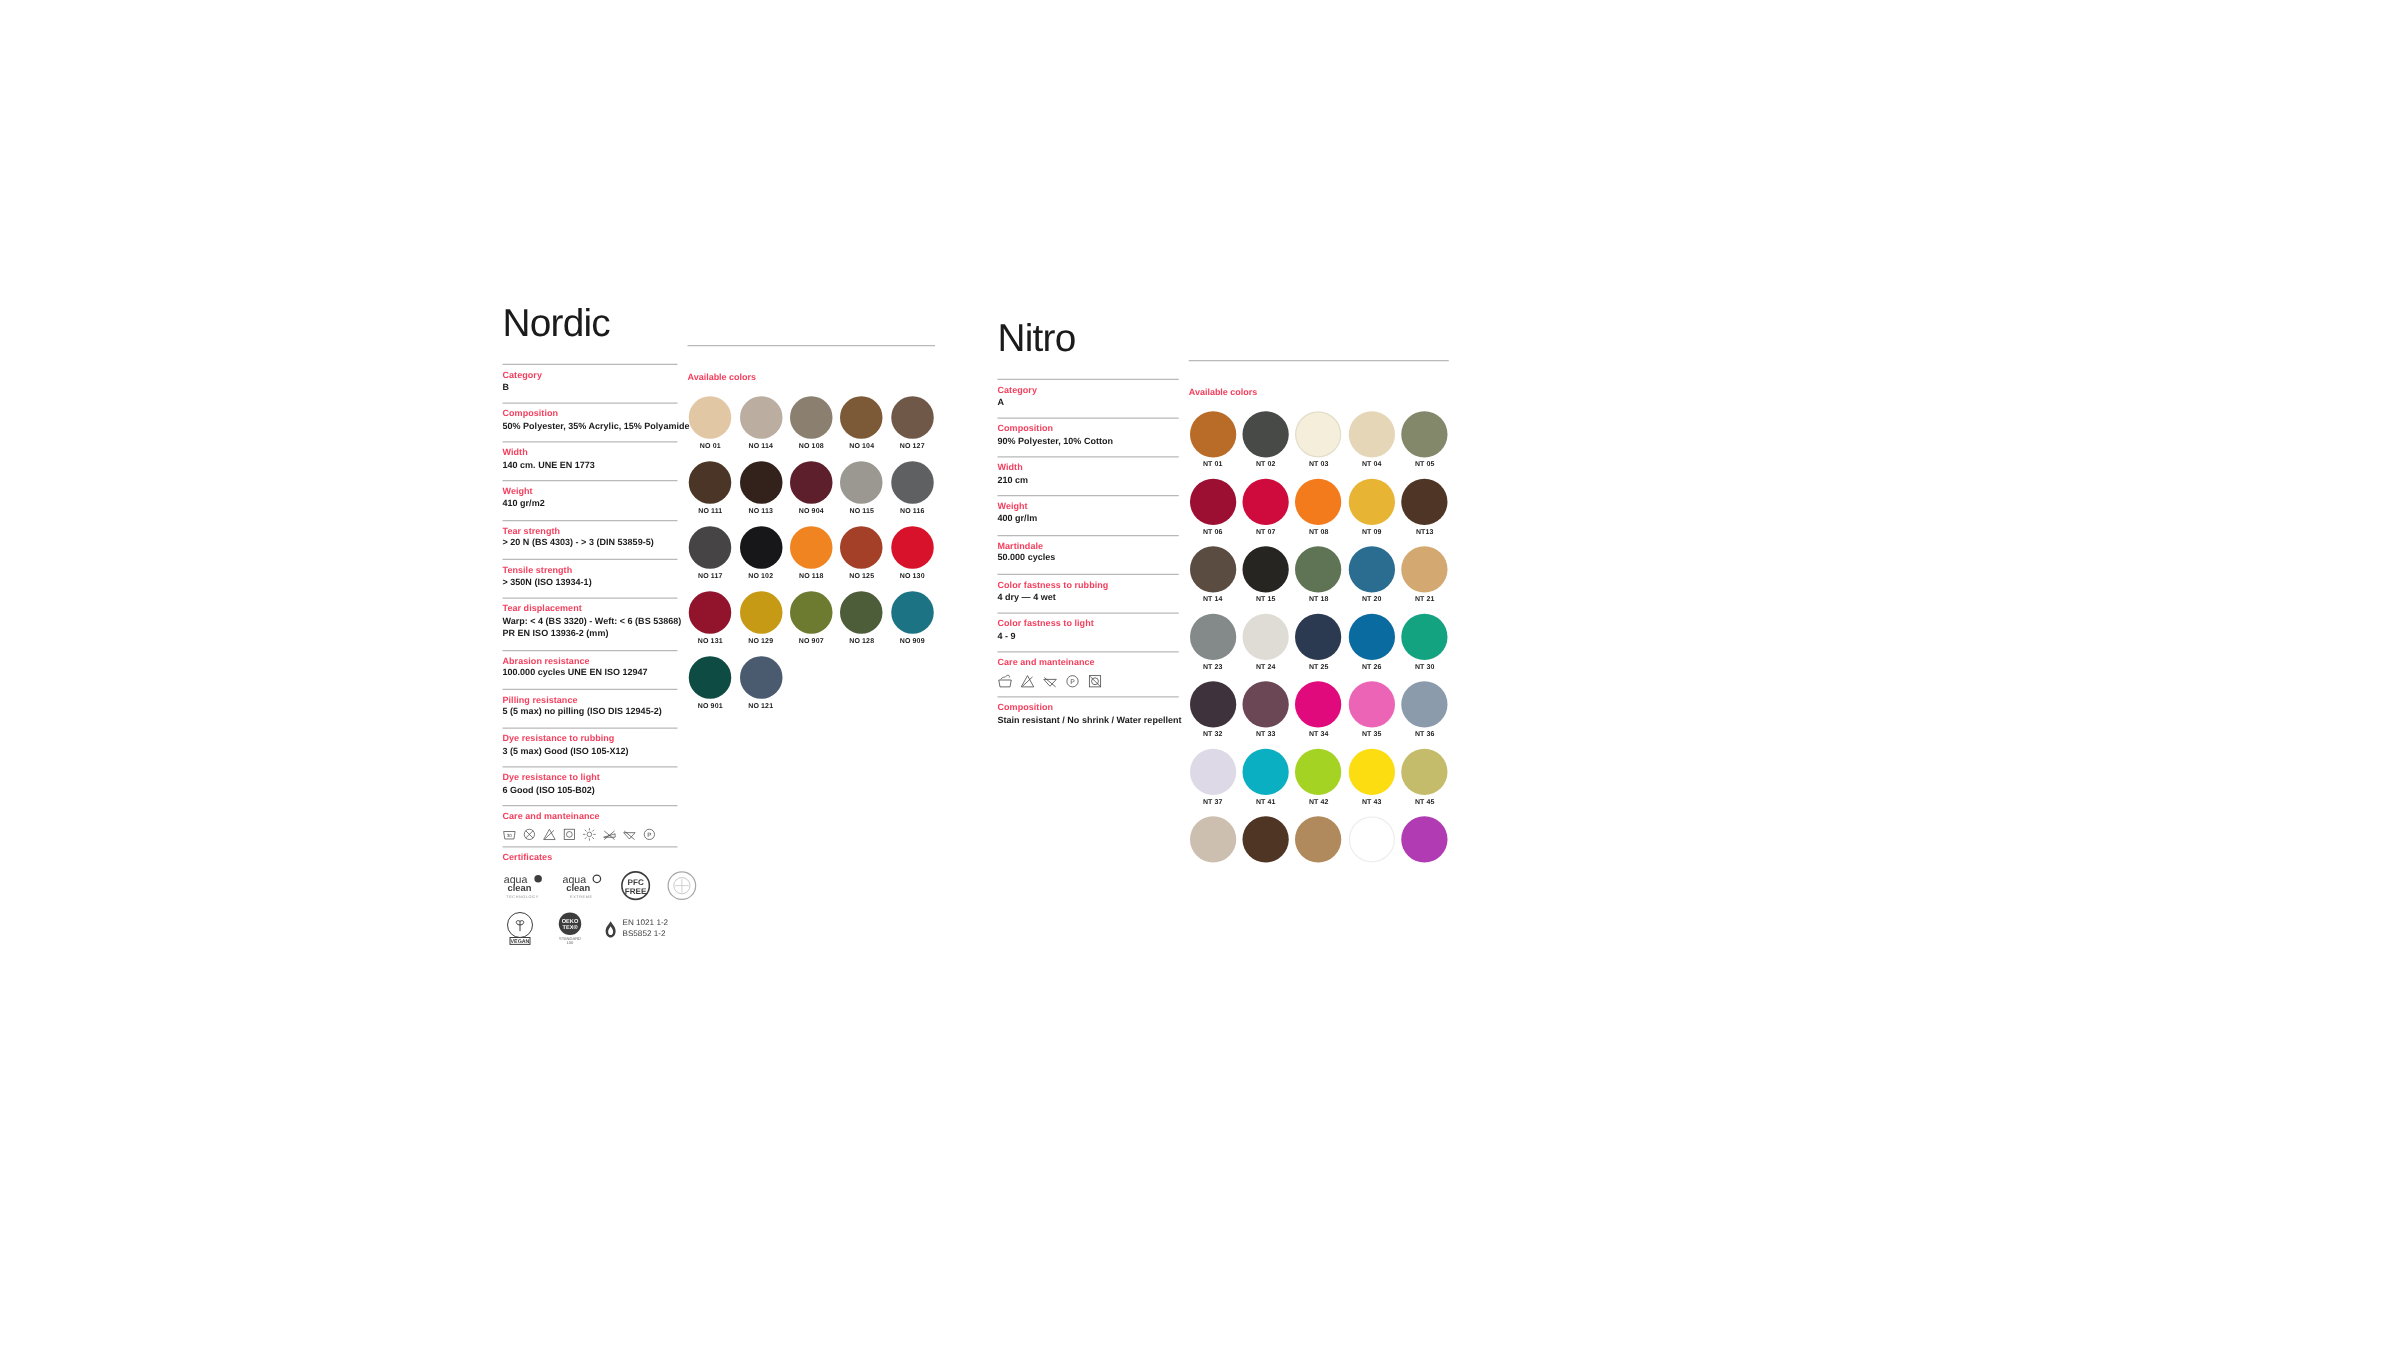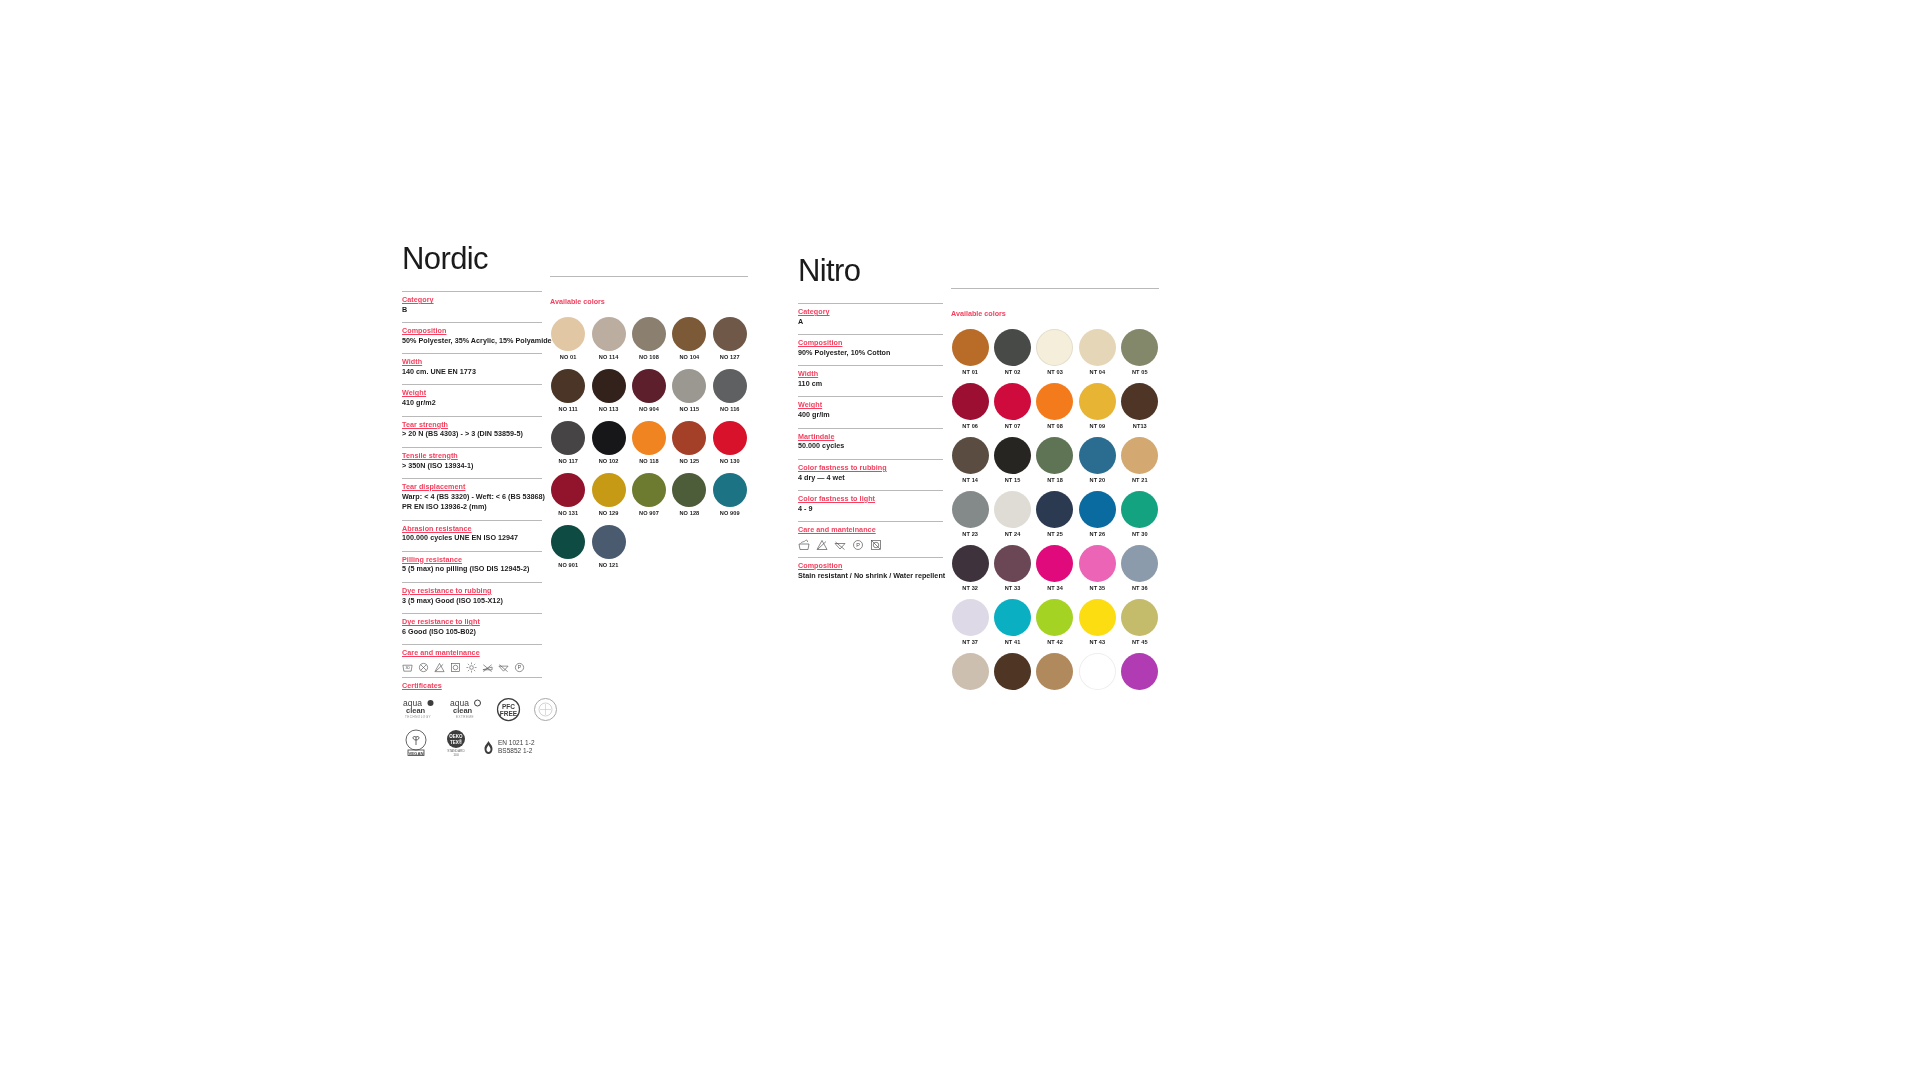--- a/index.html
+++ b/index.html
@@ -26,38 +26,37 @@
   
   .spec-col { position: relative; }
   .spec-block { border-top: 1px solid #b9b9b9; padding-top: 3px; padding-bottom: 7px; }
   .spec-label {
     color: #f4405e;
     font-size: 7.2px;
     font-weight: 700;
     letter-spacing: 0.05px;
     line-height: 1.35;
     white-space: nowrap;
-    text-decoration: underline;
   }
   .spec-value {
     color: #1b1b1b;
     font-size: 7.2px;
     font-weight: 700;
     letter-spacing: 0.02px;
     line-height: 1.45;
     white-space: nowrap;
   }
 
   
   .care-row { display: flex; align-items: center; gap: 5px; margin-top: 4px; }
   .care-row svg { display: block; }
 
   
   .cert-grid { margin-top: 5px; }
-  .cert-row { display: flex; align-items: flex-end; gap: 12px; margin-bottom: 6px; }
+  .cert-row { display: flex; align-items: center; gap: 12px; margin-bottom: 6px; }
   .cert-item { display: flex; align-items: center; }
 
   
   .colors-col { position: relative; }
   .colors-head {
     border-top: 1px solid #b9b9b9;
     padding-top: 20px;
     color: #f4405e;
     font-size: 7.2px;
     font-weight: 700;
@@ -360,21 +359,21 @@
       <div class="spec-block">
         <div class="spec-label">Category</div>
         <div class="spec-value">A</div>
       </div>
       <div class="spec-block">
         <div class="spec-label">Composition</div>
         <div class="spec-value">90% Polyester, 10% Cotton</div>
       </div>
       <div class="spec-block">
         <div class="spec-label">Width</div>
-        <div class="spec-value">110 cm</div>
+        <div class="spec-value">210 cm</div>
       </div>
       <div class="spec-block">
         <div class="spec-label">Weight</div>
         <div class="spec-value">400 gr/lm</div>
       </div>
       <div class="spec-block">
         <div class="spec-label">Martindale</div>
         <div class="spec-value">50.000 cycles</div>
       </div>
       <div class="spec-block">

